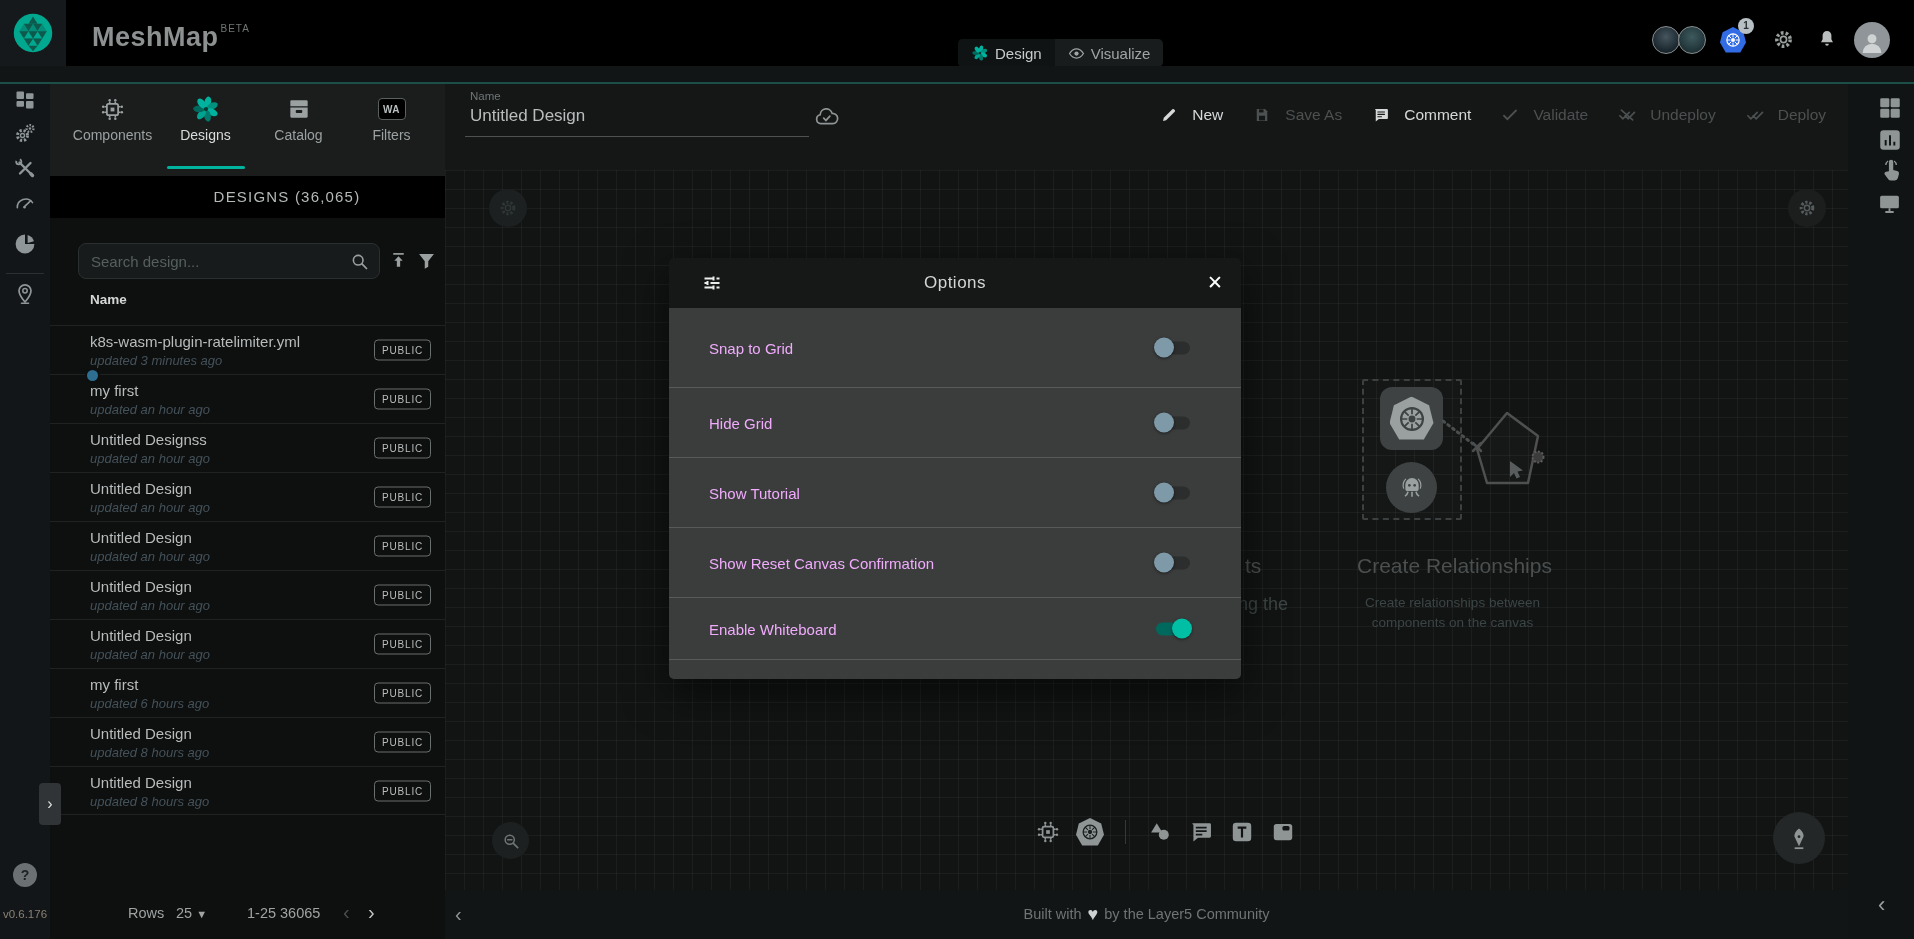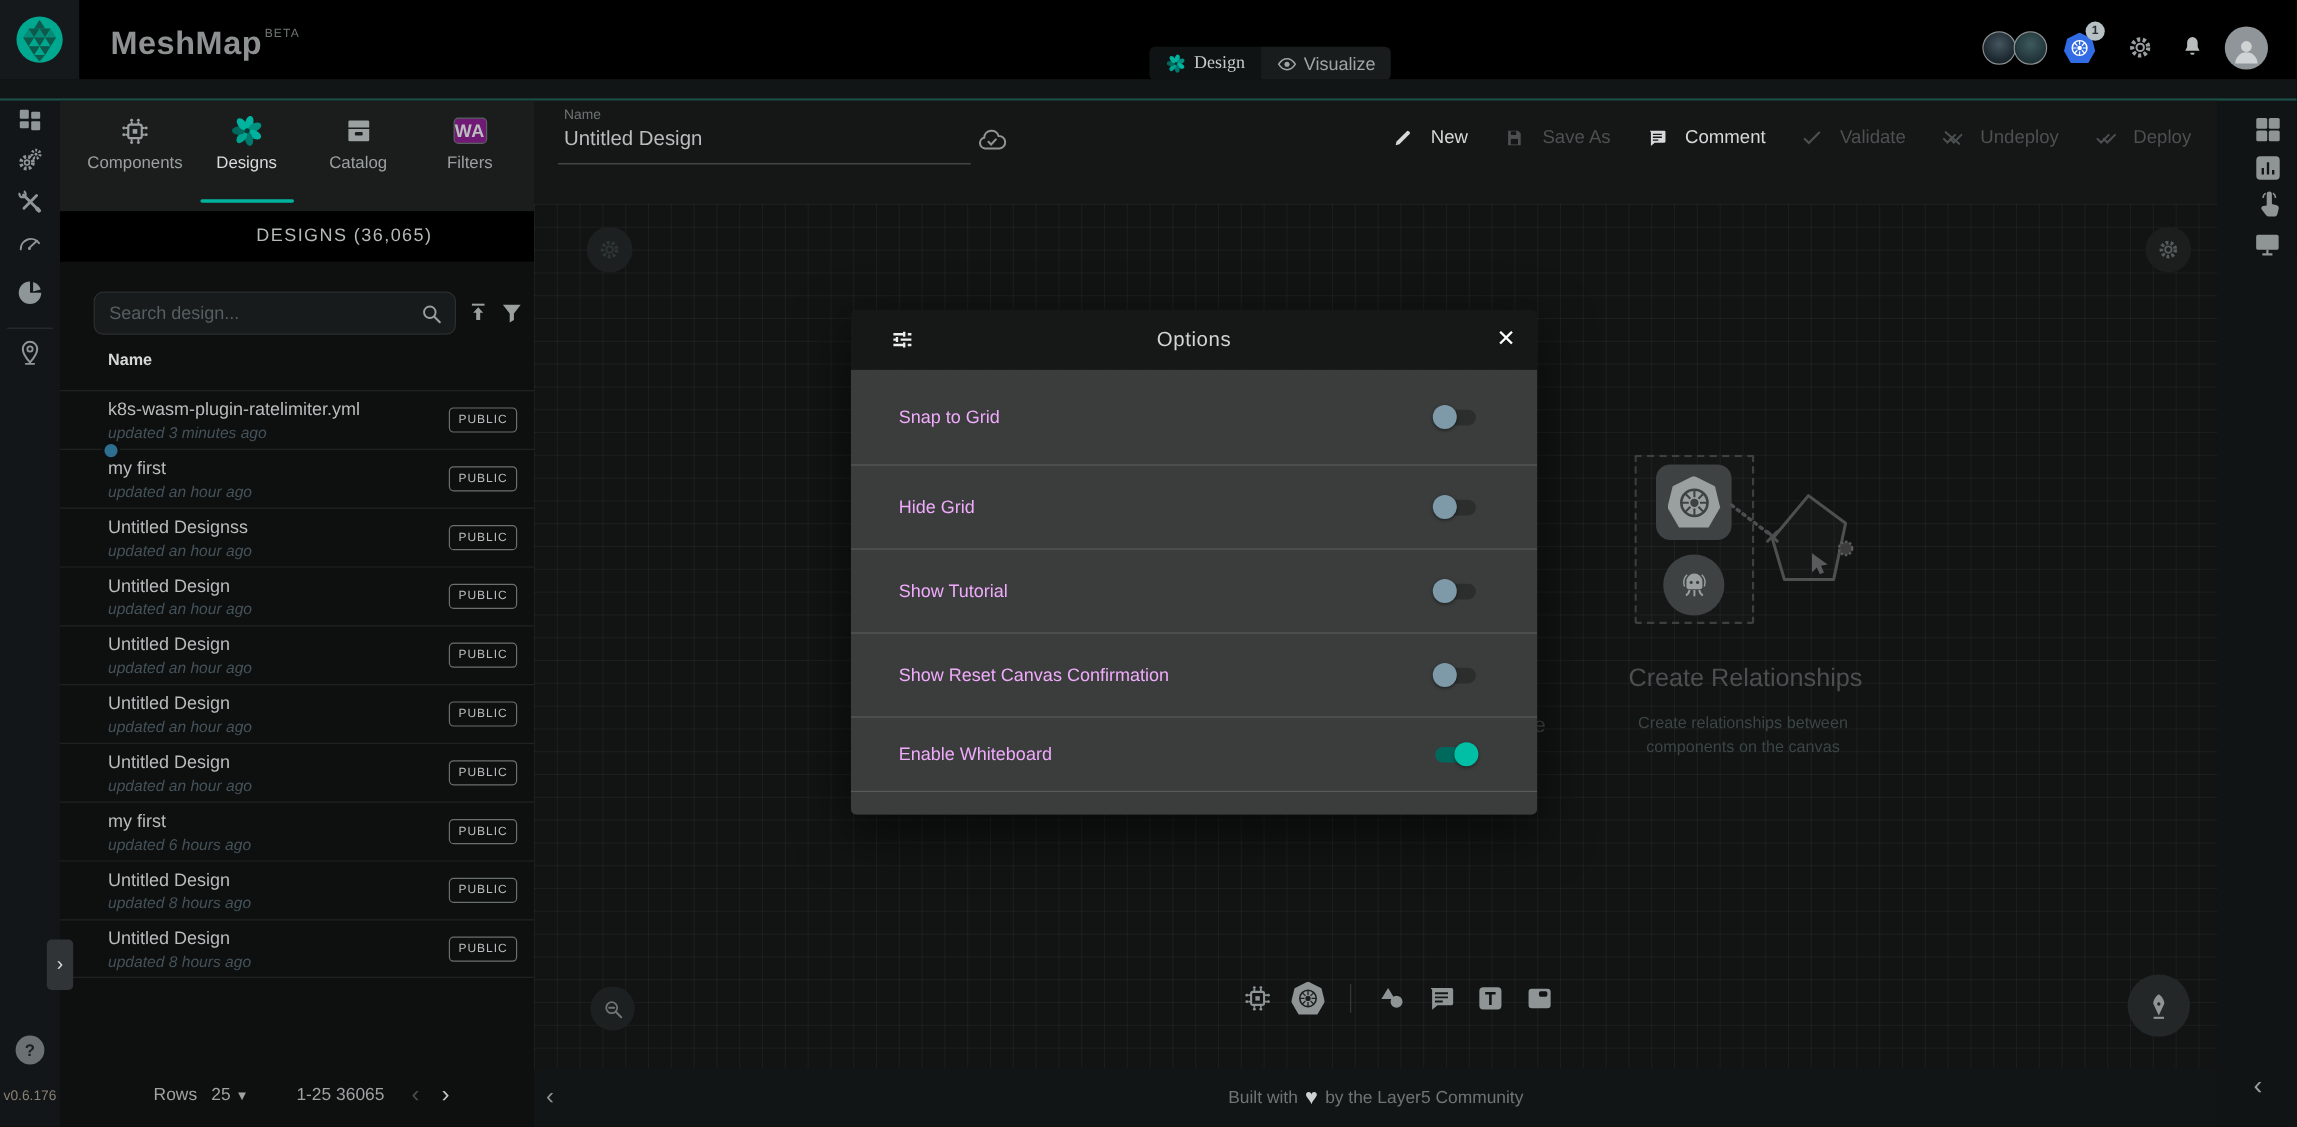--- a/index.html
+++ b/index.html
@@ -9,21 +9,21 @@
   svg { display:block; }
   .ic use { pointer-events:none; }
 
   
   .hdr { position:absolute; top:0; left:0; width:1914px; height:66px; background:#000000; }
   .logo-box { position:absolute; left:0; top:0; width:66px; height:66px; background:#15191b; display:flex; align-items:center; justify-content:center; }
   .app-title { position:absolute; left:92px; top:0; height:66px; line-height:66px; font-size:27px; font-weight:700; color:#8d9192; letter-spacing:.5px; }
   .app-title sup { font-size:10px; font-weight:400; color:#6f7576; letter-spacing:1px; position:relative; top:-4px; margin-left:2px; }
   .mode-switch { position:absolute; left:958px; top:39px; height:28px; display:flex; background:#191c1c; border-radius:5px; overflow:hidden; }
   .seg { display:flex; align-items:center; gap:6px; padding:0 13px; font-size:15px; color:#9fa4a4; cursor:pointer; }
-  .seg.active { background:#101313; color:#c7cbcb;font-family:Liberation Serif, serif; }
+  .seg.active { background:#101313; color:#c7cbcb; }
   .hdr-right > * { position:absolute; }
   .avatar-sm { width:28px; height:28px; border-radius:50%; border:1px solid #8a8f90; background:radial-gradient(circle at 50% 38%, #46555e 0%, #16222a 75%); }
   .k8s-hept { width:26px; height:26px; background:#326CE5; display:flex; align-items:center; justify-content:center; }
   .hept { clip-path:polygon(50% 0,90% 20%,100% 60%,78% 98%,22% 98%,0 60%,10% 20%); }
   .k8s-badge { width:16px; height:16px; border-radius:50%; background:#b7c0c4; color:#2a2e2e; font-size:10px; font-weight:700; text-align:center; line-height:16px; }
   .avatar-lg { width:36px; height:36px; border-radius:50%; background:#8f9598; display:flex; align-items:flex-end; justify-content:center; overflow:hidden; }
 
   
   .substrip { position:absolute; top:66px; left:0; width:1914px; height:18px; background:#121515; border-bottom:2px solid #1c4f48; }
 
@@ -36,21 +36,21 @@
   .version { position:absolute; left:0; top:824px; width:50px; text-align:center; font-size:11.5px; color:#8a8173; }
 
   
   .panel { position:absolute; left:50px; top:84px; width:395px; height:855px; background:#0e0f0f; }
   .ptabs { position:absolute; top:0; left:0; width:395px; height:92px; background:#1b1d1d; display:flex; padding-left:16px; }
   .ptab { position:relative; width:93px; display:flex; flex-direction:column; align-items:center; cursor:pointer; color:#9ba0a0; }
   .ptab .ticon { margin-top:11px; height:28px; display:flex; align-items:center; }
   .ptab .tlabel { margin-top:4px; font-size:14px; }
   .ptab.active { color:#d8dbdb; }
   .ptab.active::after { content:""; position:absolute; bottom:7px; left:8px; width:78px; height:3px; border-radius:2px; background:#00B39F; }
-  .wa-box { width:28px; height:22px; border-radius:4px; background:#701a75; border:1px solid #5a6060; color:#b9bfbf; font-size:15px; font-weight:700; display:flex; align-items:center; justify-content:center; letter-spacing:.5px; }
+  .wa-box { width:28px; height:22px; border-radius:4px; background:#000000; border:1px solid #5a6060; color:#b9bfbf; font-size:10px; font-weight:700; display:flex; align-items:center; justify-content:center; letter-spacing:.5px; }
   .designs-bar { position:absolute; top:92px; left:0; width:474px; height:42px; background:#000; color:#b5b9b9; font-size:15px; letter-spacing:1.2px; text-align:center; line-height:42px; }
   .search-box { position:absolute; left:28px; top:159px; width:302px; height:36px; background:#181b1b; border:1px solid #2a2f2f; border-radius:8px; }
   .search-box input { position:absolute; left:12px; top:0; width:250px; height:34px; background:transparent; border:none; outline:none; color:#c5c9c9; font-size:15px; font-family:inherit; }
   .search-box input::placeholder { color:#565f5f; }
   .search-mag { position:absolute; right:9px; top:7px; color:#9aa0a0; cursor:pointer; }
   .imp-ic { position:absolute; top:166px; color:#9aa0a0; cursor:pointer; }
   .col-head { position:absolute; left:40px; top:208px; font-size:13.5px; font-weight:700; color:#d4d7d7; }
   .dlist { position:absolute; left:0; top:241px; width:395px; }
   .drow { position:relative; height:49px; border-top:1px solid rgba(255,255,255,.08); cursor:pointer; }
   .drow:last-child { border-bottom:1px solid rgba(255,255,255,.08); }
@@ -91,21 +91,21 @@
   .cfooter .ftext { position:absolute; width:100%; text-align:center; line-height:49px; font-size:14.5px; color:#707474; }
   .ftext .heart { color:#cfd2d2; font-size:18px; vertical-align:-1px; padding:0 2px; }
   .cf-chev { position:absolute; left:10px; top:0; line-height:49px; font-size:20px; color:#8f9494; cursor:pointer; }
 
   
   .rrail { position:absolute; left:1848px; top:84px; width:66px; height:855px; background:#111414; }
   .rrail .ric { position:absolute; left:29px; color:#8f9494; cursor:pointer; }
   .rr-chev { position:absolute; left:30px; top:808px; font-size:22px; color:#9aa0a0; cursor:pointer; }
 
   
-  .modal { position:absolute; left:669px; top:258px; width:572px; height:421px; border-radius:5px; overflow:hidden; box-shadow:0 14px 44px rgba(0,0,0,.6); z-index:20;margin-left:40px; }
+  .modal { position:absolute; left:669px; top:258px; width:572px; height:421px; border-radius:5px; overflow:hidden; box-shadow:0 14px 44px rgba(0,0,0,.6); z-index:20; }
   .m-head { position:relative; height:50px; background:#161818; }
   .m-title { position:absolute; width:100%; text-align:center; line-height:50px; font-size:17px; color:#d4d4d4; letter-spacing:.5px; }
   .m-tune { position:absolute; left:31px; top:13px; color:#eceeee; cursor:pointer; }
   .m-close { position:absolute; right:18px; top:0; line-height:50px; font-size:19px; color:#fff; cursor:pointer; z-index:2; }
   .m-body { height:371px; background:#3b3d3d; }
   .opt-row { position:relative; height:70px; border-bottom:1px solid #575a5a; }
   .opt-row:first-child { height:80px; }
   .opt-row:nth-child(5) { height:62px; }
   .opt-label { position:absolute; left:40px; top:50%; transform:translateY(-50%); font-size:15px; color:#f0abfc; }
   .toggle { position:absolute; right:51px; top:50%; transform:translateY(-50%); width:34px; height:13px; border-radius:7px; background:#2c2e2e; cursor:pointer; }

